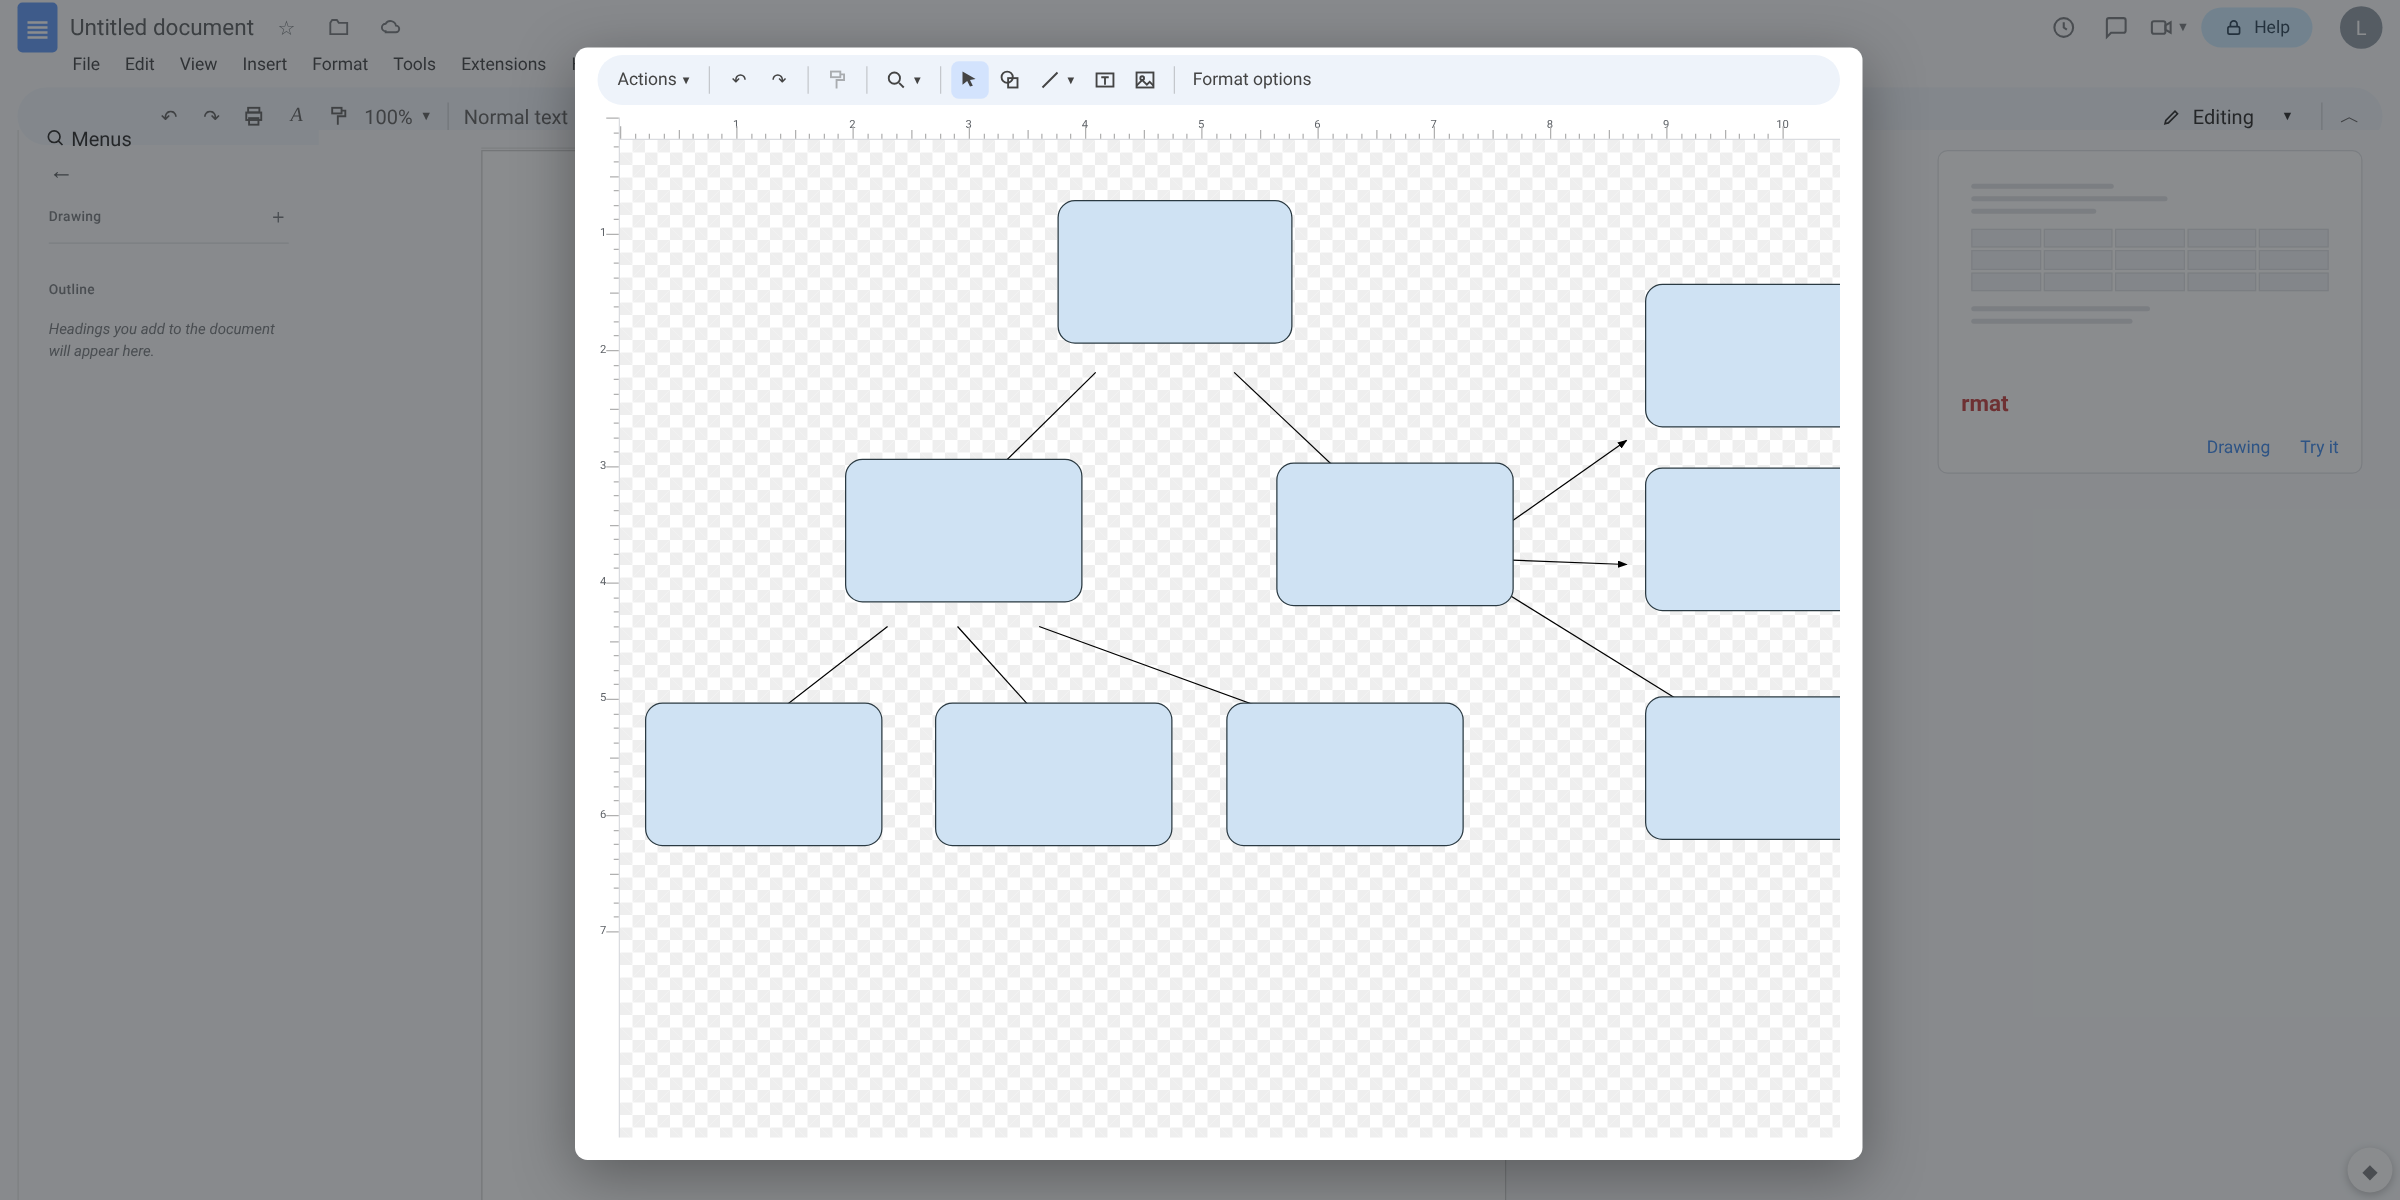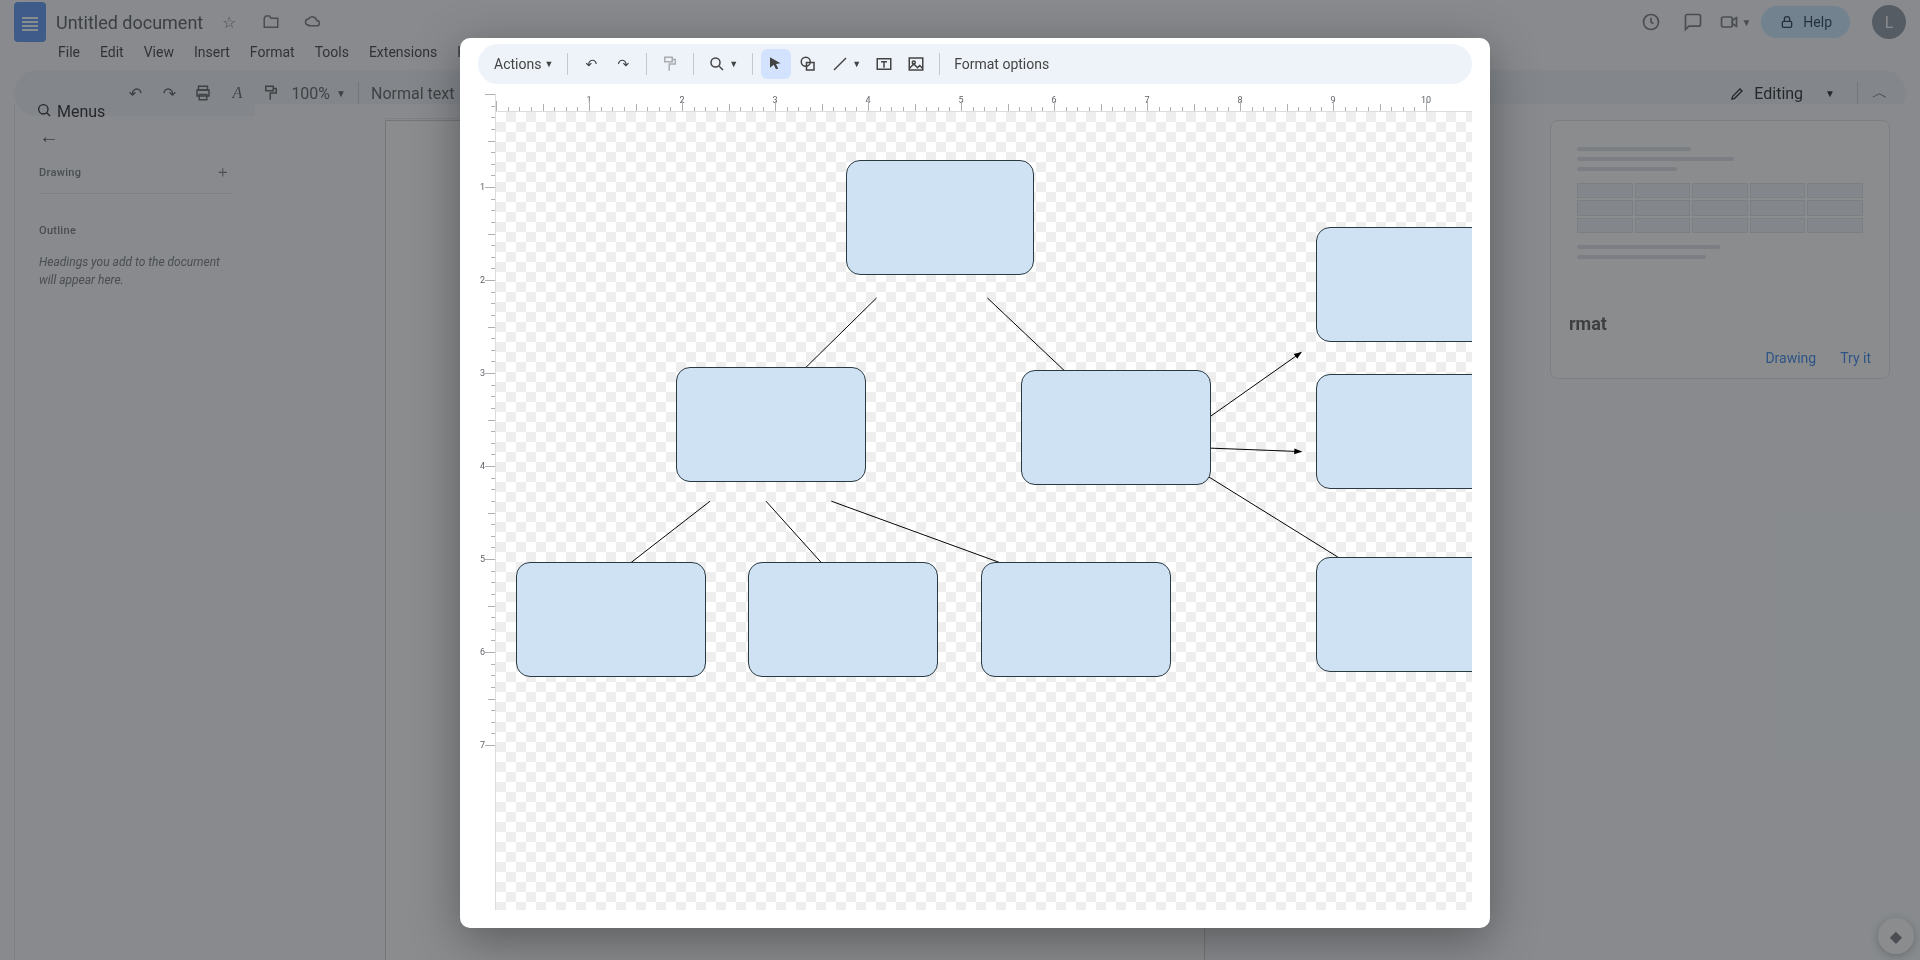--- a/index.html
+++ b/index.html
@@ -35,21 +35,21 @@
 
 .page-area { flex:1; position:relative; background:#f9fbfd; }
 .hruler { height:15px; border-bottom:1px solid #e0e0e0; margin-left:130px; width:820px; }
 .page { position:absolute; left:130px; top:16px; width:820px; height:1060px; background:#fff; border:1px solid #c7c7c7; }
 
 .side-card { position:absolute; right:30px; top:16px; width:340px; background:#fff; border:1px solid #dadce0; border-radius:8px; padding:18px 18px 12px 18px; }
 .side-card .preview { height:160px; background:#fff; margin-bottom:14px; display:flex; flex-direction:column; gap:6px; padding:8px;}
 .side-card .preview .ln { height:4px; background:#dadce0; border-radius:2px; }
 .side-card .preview .tbl { height:50px; display:grid; grid-template-columns:repeat(5,1fr); grid-template-rows:repeat(3,1fr); gap:2px; margin:6px 0;}
 .side-card .preview .tbl div{ background:#eef1f4; border:1px solid #dadce0;}
-.side-card h3 { font-size:18px; color:#404040; margin-bottom:10px; }
+.side-card h3 { font-size:18px; color:#b91c1c; margin-bottom:10px; }
 .side-card p { font-size:13px; color:#5f6368; line-height:1.5; }
 .side-card a { color:#1a73e8; text-decoration:none; }
 .side-card .actions { display:flex; justify-content:flex-end; gap:24px; margin-top:16px; }
 .side-card .actions span { color:#1a73e8; font-size:14px; cursor:pointer; }
 
 
 .scrim { position:absolute; inset:0; background:rgba(60,64,67,.6); }
 
 
 .dialog { position:absolute; left:460px; top:38px; width:1030px; height:890px; background:#fff; border-radius:10px; box-shadow:0 12px 48px rgba(0,0,0,.35); display:flex; flex-direction:column; overflow:hidden; }

